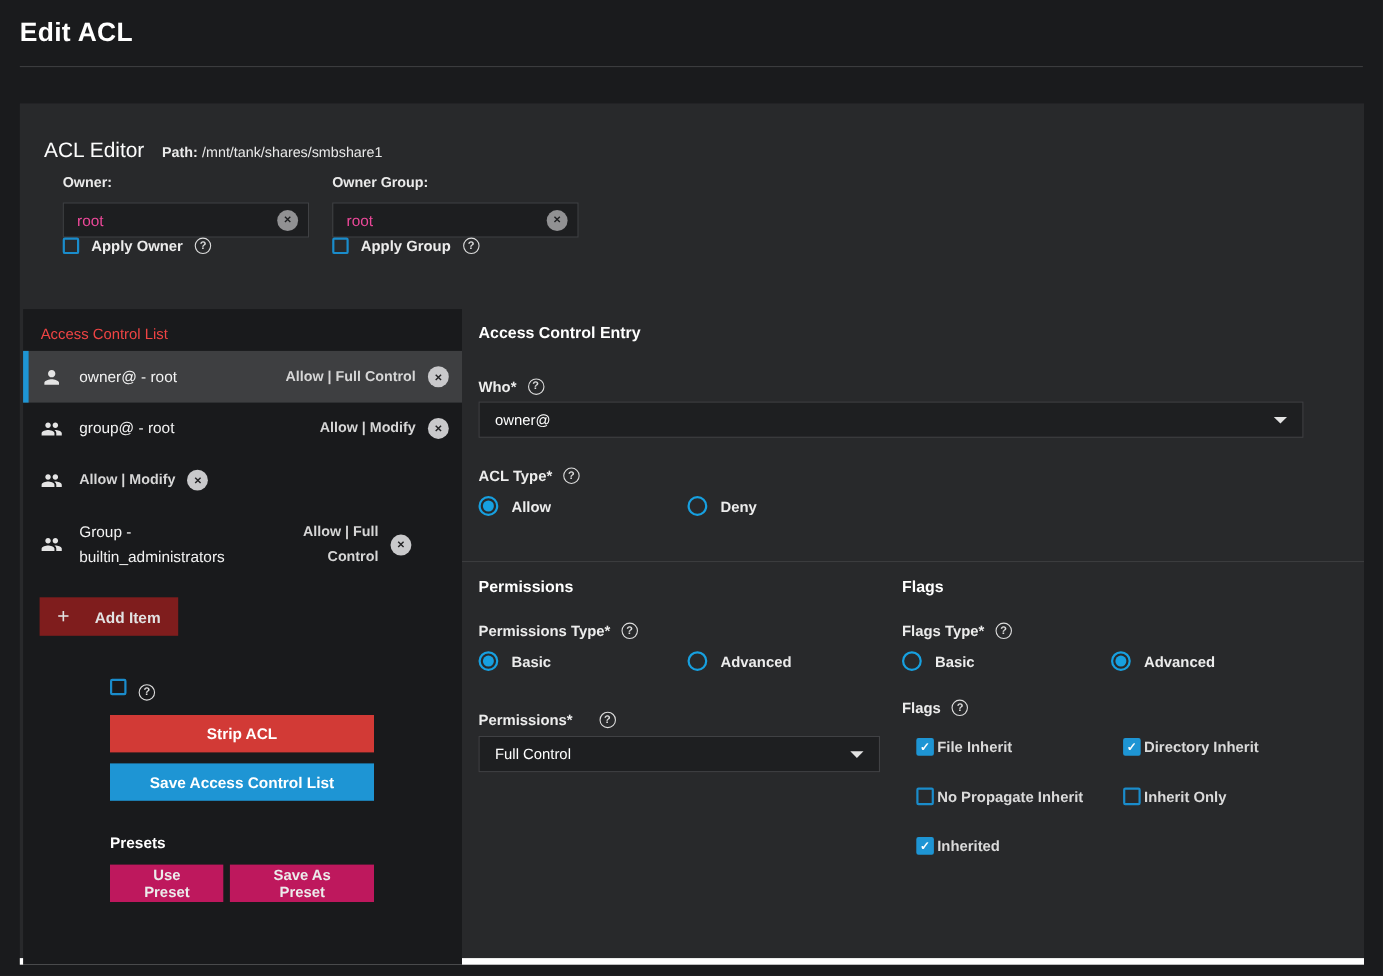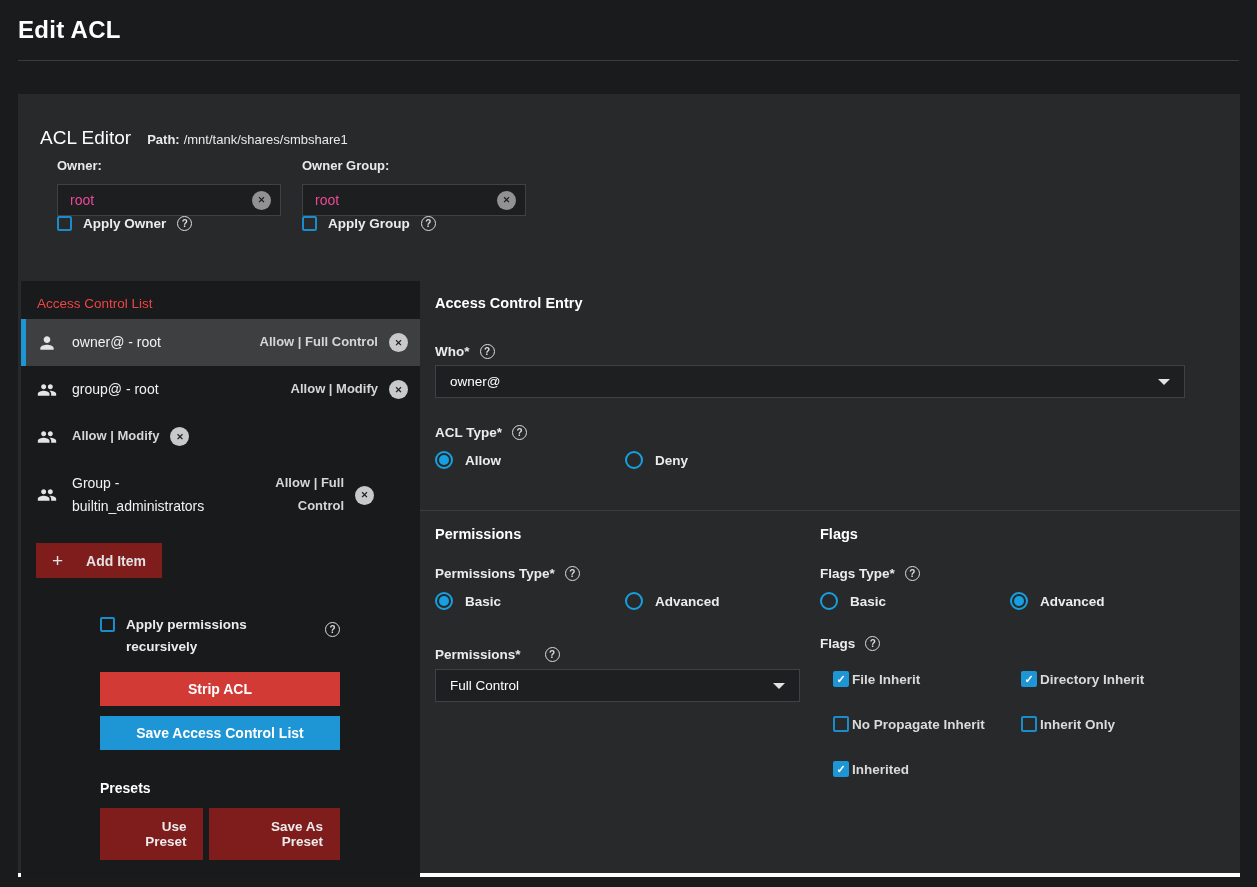--- a/index.html
+++ b/index.html
@@ -11,21 +11,21 @@
     color:#e8e8e8;
   }
   
   .page-header { padding:16px 18px 0 18px; }
   .page-title { margin:0; font-size:24px; font-weight:700; color:#ffffff; letter-spacing:.3px; }
   .top-divider { margin:16px 18px 0 18px; border-top:1px solid #3b3c3e; }
 
   
   .card {
     margin:33px 17px 0 18px; height:783px;
-    background:#28292b; border-bottom:4px solid #ffffff;
+    background:#28292b; border-bottom:6px solid #ffffff;
   }
   .editor-top { height:187px; padding:33px 22px 0 22px; }
   .editor-title-row { display:flex; align-items:baseline; gap:16px; }
   .editor-title { font-size:19px; color:#fdfdfd; }
   .path { font-size:13px; color:#eaeaea; }
   .path .path-label { font-weight:700; margin-right:4px; }
   .owner-row { display:flex; gap:21px; margin:9px 0 0 17px; }
   .owner-col { width:224px; }
   .field-small-label { font-size:13px; font-weight:700; color:#eaeaea; }
   .text-input {
@@ -87,22 +87,22 @@
   .recursive-row .help-icon { margin-top:8px; }
   .btn {
     display:flex; align-items:center; justify-content:center; width:100%; height:34px;
     border:none; color:#ffffff; font-weight:700; font-size:14px; font-family:inherit; cursor:pointer;
   }
   .save-btn { background:#1e95d4; margin-top:10px; }
   .strip-btn { background:#d23a36; margin-top:13px; }
   .presets-title { font-size:14px; font-weight:700; color:#ffffff; margin-top:30px; }
   .preset-row { display:flex; gap:6px; margin-top:12px; }
   .preset-btn {
-    height:52px; border:none; background:#7f1d1d; color:#ececec; font-weight:700;
-    font-size:13.5px; font-family:inherit; padding:0 17px; cursor:pointer;text-align:right;
+    height:34px; border:none; background:#be185d; color:#ececec; font-weight:700;
+    font-size:13.5px; font-family:inherit; padding:0 17px; cursor:pointer;
   }
 
   
   .right-panel { flex:1; padding:14px 16px 0 15px; }
   .section-title { font-size:14.5px; font-weight:700; color:#ffffff; }
   .field-label { display:flex; align-items:center; gap:10px; font-size:13.5px; font-weight:700; color:#ececec; }
   .who-label { margin-top:33px; }
   .select {
     margin-top:6px; height:33px; background:#1e1f21; border:1px solid #404144;
     display:flex; align-items:center; padding:0 14px; cursor:pointer;
@@ -228,21 +228,20 @@
       </div>
 
       <button class="add-item">
         <span class="plus-icon"></span>
         <span>Add Item</span>
       </button>
 
       <div class="bottom-controls">
         <div class="recursive-row">
           <span class="checkbox"></span>
-          <span class="recursive-label">Apply permissions recursively</span>
           <span class="help-icon"></span>
         </div>
         <button class="btn strip-btn">Strip ACL</button>
         <button class="btn save-btn">Save Access Control List</button>
         <div class="presets-title">Presets</div>
         <div class="preset-row">
           <button class="preset-btn">Use Preset</button>
           <button class="preset-btn">Save As Preset</button>
         </div>
       </div>

